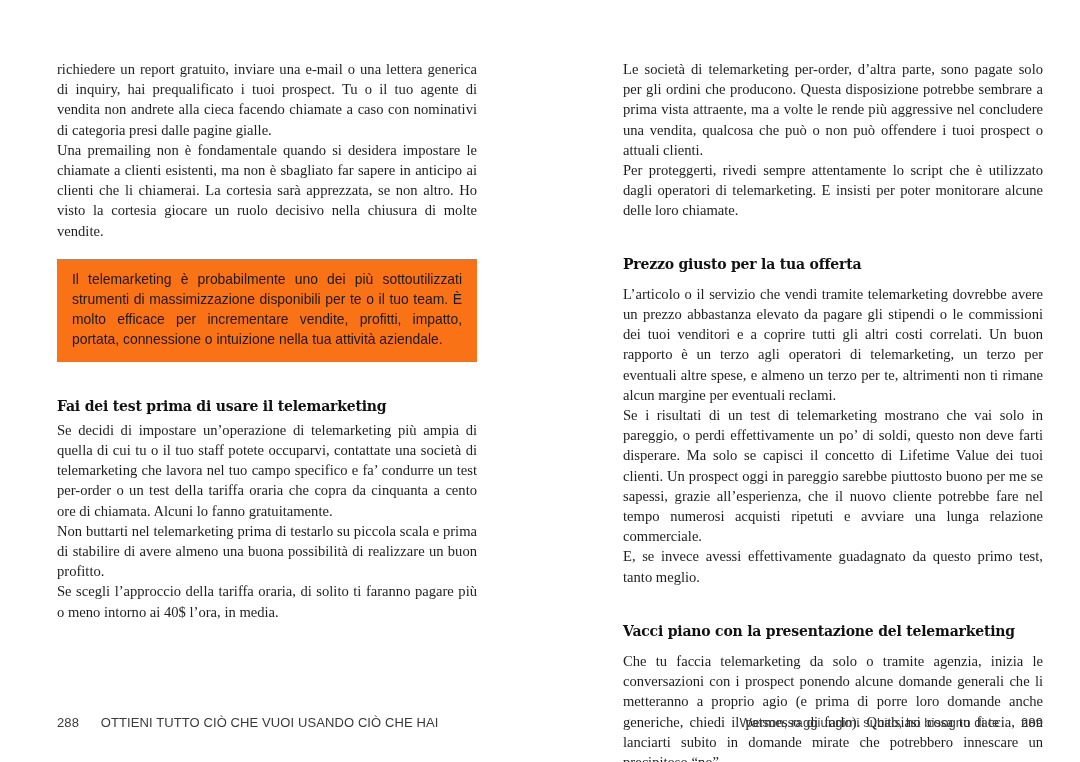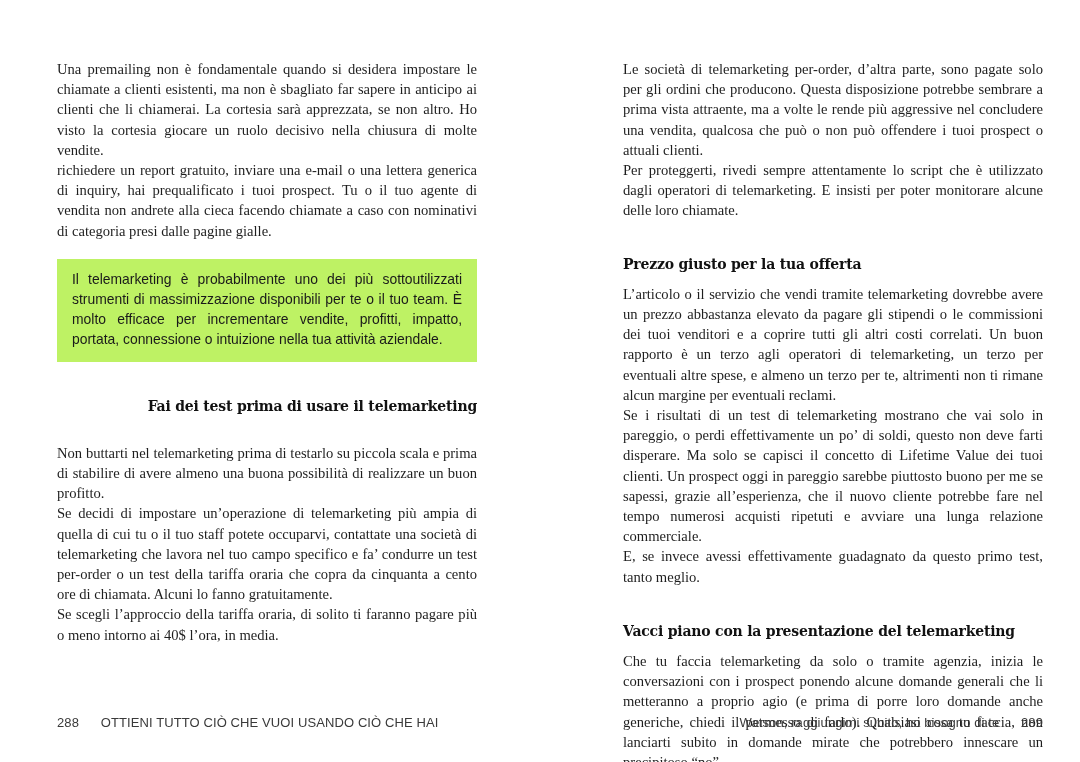--- a/index.html
+++ b/index.html
@@ -34,41 +34,41 @@
     hyphens: none;
   }
   .page-left .col { left: 57px; }
   .page-right .col { left: 63px; }
 
   .col p {
     margin: 0;
   }
 
   .callout {
-    background: #bef264;
+    background: #f97316;
     margin: 18px 0 0 0;
     padding: 10px 15px 12px 15px;
     font-family: "Liberation Sans", "DejaVu Sans", sans-serif;
     font-size: 13.9px;
     line-height: 20.2px;
     color: #1a1a1a;
     text-align: justify;
   }
   .callout p { margin: 0; }
 
   h2 {
     font-family: "DejaVu Serif", "Liberation Serif", serif;
     font-weight: bold;
     font-size: 14px;
     letter-spacing: -0.2px;
     margin: 0;
     color: #111;
     text-align: left;
   }
-  .h-left-1 { margin-top: 34px; margin-bottom: 27px; text-align: right; }
+  .h-left-1 { margin-top: 34px; margin-bottom: 4px; }
   .h-right-1 { margin-top: 33px; margin-bottom: 10px; }
   .h-right-2 { margin-top: 34px; margin-bottom: 10px; }
 
   .footer {
     position: absolute;
     top: 715px;
     font-family: "Liberation Sans", "DejaVu Sans", sans-serif;
     font-size: 13px;
     color: #3a3a3a;
     letter-spacing: 0.1px;
@@ -76,30 +76,30 @@
   .footer-left { left: 57px; }
   .footer-left .pnum { margin-right: 18px; }
   .footer-right { right: 57px; text-align: left; }
   .footer-right .pnum { margin-left: 18px; }
 </style>
 </head>
 <body>
 
 <div class="page page-left">
   <div class="col">
+    <p>richiedere un report gratuito, inviare una e-mail o una lettera generica di inquiry, hai prequalificato i tuoi prospect. Tu o il tuo agente di vendita non andrete alla cieca facendo chiamate a caso con nominativi di categoria presi dalle pagine gialle.</p>
     <p>Una premailing non è fondamentale quando si desidera impostare le chiamate a clienti esistenti, ma non è sbagliato far sapere in anticipo ai clienti che li chiamerai. La cortesia sarà apprezzata, se non altro. Ho visto la cortesia giocare un ruolo decisivo nella chiusura di molte vendite.</p>
-    <p>richiedere un report gratuito, inviare una e-mail o una lettera generica di inquiry, hai prequalificato i tuoi prospect. Tu o il tuo agente di vendita non andrete alla cieca facendo chiamate a caso con nominativi di categoria presi dalle pagine gialle.</p>
 
     <div class="callout">
       <p>Il telemarketing è probabilmente uno dei più sottoutilizzati strumenti di massimizzazione disponibili per te o il tuo team. È molto efficace per incrementare vendite, profitti, impatto, portata, connessione o intuizione nella tua attività aziendale.</p>
     </div>
 
     <h2 class="h-left-1">Fai dei test prima di usare il telemarketing</h2>
+    <p>Se decidi di impostare un’operazione di telemarketing più ampia di quella di cui tu o il tuo staff potete occuparvi, contattate una società di telemarketing che lavora nel tuo campo specifico e fa’ condurre un test per-order o un test della tariffa oraria che copra da cinquanta a cento ore di chiamata. Alcuni lo fanno gratuitamente.</p>
     <p>Non buttarti nel telemarketing prima di testarlo su piccola scala e prima di stabilire di avere almeno una buona possibilità di realizzare un buon profitto.</p>
-    <p>Se decidi di impostare un’operazione di telemarketing più ampia di quella di cui tu o il tuo staff potete occuparvi, contattate una società di telemarketing che lavora nel tuo campo specifico e fa’ condurre un test per-order o un test della tariffa oraria che copra da cinquanta a cento ore di chiamata. Alcuni lo fanno gratuitamente.</p>
     <p>Se scegli l’approccio della tariffa oraria, di solito ti faranno pagare più o meno intorno ai 40$ l’ora, in media.</p>
   </div>
 
   <div class="footer footer-left">
     <span class="pnum">288</span>
     <span>OTTIENI TUTTO CIÒ CHE VUOI USANDO CIÒ CHE HAI</span>
   </div>
 </div>
 
 <div class="page page-right">

